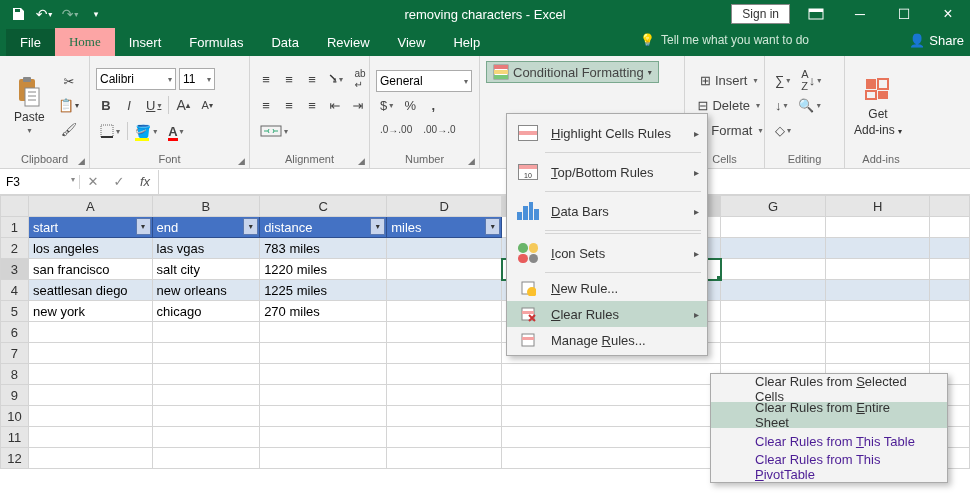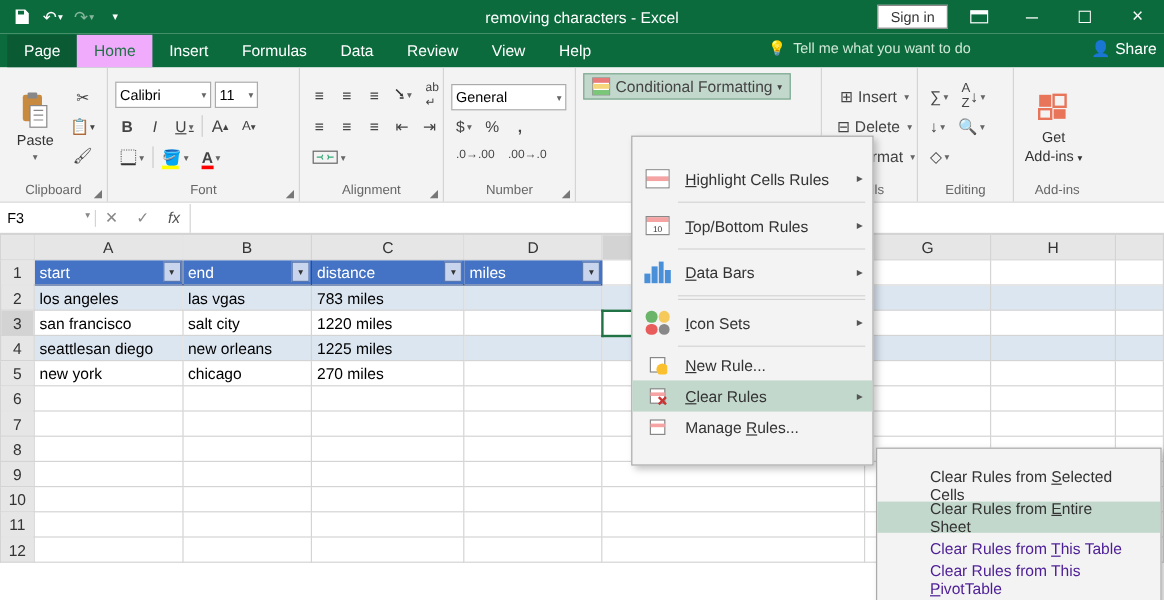--- a/index.html
+++ b/index.html
@@ -10,21 +10,21 @@
 .qat-btn { width: 24px; height: 24px; display: flex; align-items: center; justify-content: center; color: #fff; font-size: 14px; }
 .qat-btn.disabled { opacity: 0.5; }
 .title { position: absolute; left: 50%; transform: translateX(-50%); font-size: 13px; }
 .win-right { position: absolute; right: 4px; display: flex; align-items: center; gap: 8px; }
 .signin { background: #fff; color: #333; padding: 2px 10px; font-size: 12px; border: 1px solid #888; }
 .win-btn { width: 36px; height: 26px; display: flex; align-items: center; justify-content: center; color: #fff; font-size: 14px; }
 
 .tabbar { background: #0c6b3d; height: 28px; display: flex; align-items: flex-end; color: #fff; padding-left: 6px; position: relative; }
 .tab { padding: 6px 14px; font-size: 13px; cursor: pointer; }
 .tab.file { background: #0a5a33; }
-.tab.active { background: #f0abfc; color: #217346; }
+.tab.active { background: #fca5a5; color: #217346; font-family: Liberation Serif, serif; }
 .tell { position: absolute; left: 640px; top: 5px; display: flex; align-items: center; gap: 6px; font-size: 12px; color: #d0e8d8; }
 .share { position: absolute; right: 6px; top: 5px; display: flex; align-items: center; gap: 4px; font-size: 13px; }
 
 .ribbon { background: #f3f3f3; height: 113px; border-bottom: 1px solid #d4d4d4; display: flex; }
 .rgroup { border-right: 1px solid #d4d4d4; padding: 3px 6px 1px; display: flex; flex-direction: column; justify-content: space-between; position: relative; }
 .rgroup-label { text-align: center; font-size: 11px; color: #666; padding: 2px 0; position: relative; }
 .rgroup-label .launcher { position: absolute; right: -2px; bottom: 1px; font-size: 9px; color: #777; }
 .rgroup-body { flex: 1; display: flex; align-items: center; }
 .rgrp-col { display: flex; flex-direction: column; gap: 2px; }
 .rgrp-row { display: flex; align-items: center; gap: 3px; }
@@ -49,21 +49,21 @@
 .grid .rowhdr { background: #e6e6e6; text-align: center; width: 28px; color: #333; }
 .grid .corner { background: #e6e6e6; width: 28px; }
 .hdrcell { background: #4472c4; color: #fff; position: relative; padding-right: 18px !important; border: 1px solid #2d4e8e !important; }
 .hdrcell .filter { position: absolute; right: 1px; top: 1px; width: 15px; height: 17px; background: #c9d5ec; border: 1px solid #5a78b0; display: flex; align-items: center; justify-content: center; font-size: 8px; color: #333; }
 .row-alt { background: #dce6f1; }
 .active-cell { border: 2px solid #217346 !important; position: relative; }
 .active-cell::after { content: ''; position: absolute; right: -3px; bottom: -3px; width: 6px; height: 6px; background: #217346; }
 .rh-active { background: #d3d3d3 !important; }
 .ch-active { background: #d3d3d3 !important; }
 
-.menu { position: absolute; background: #f3f3f3; border: 1px solid #aaa; box-shadow: 3px 3px 6px rgba(0,0,0,0.25); font-size: 13px; color: #333; padding: 18px 0; margin-left: 20px; }
+.menu { position: absolute; background: #f3f3f3; border: 1px solid #aaa; box-shadow: 3px 3px 6px rgba(0,0,0,0.25); font-size: 13px; color: #333; padding: 2px 0; }
 .menu-item { display: flex; align-items: center; height: 34px; padding: 0 24px 0 8px; gap: 10px; position: relative; }
 .menu-item.short { height: 26px; }
 .menu-item:hover, .menu-item.hover { background: #c3d8cd; }
 .menu-item.disabled { color: #4c1d95; }
 .menu-sep { height: 1px; background: #d4d4d4; margin: 2px 6px 2px 38px; }
 .menu-icon { width: 26px; height: 26px; display: flex; align-items: center; justify-content: center; flex-shrink: 0; }
 .menu-arrow { position: absolute; right: 8px; font-size: 10px; color: #555; }
 .sub-arrow::after { content: '▸'; }
 .ul-char { text-decoration: underline; }
 
@@ -101,21 +101,21 @@
           <rect x="1" y="1" width="14" height="3" fill="#fff"></rect>
         </svg>
     </div>
     <div class="win-btn">─</div>
     <div class="win-btn">☐</div>
     <div class="win-btn" style="font-size:16px">×</div>
   </div>
 </div>
 
 <div class="tabbar">
-  <div class="tab file">Page</div>
+  <div class="tab file">File</div>
   <div class="tab active">Home</div>
   <div class="tab">Insert</div>
   <div class="tab">Formulas</div>
   <div class="tab">Data</div>
   <div class="tab">Review</div>
   <div class="tab">View</div>
   <div class="tab">Help</div>
   <div class="tell">
     <span>💡</span>
     <span>Tell me what you want to do</span>

